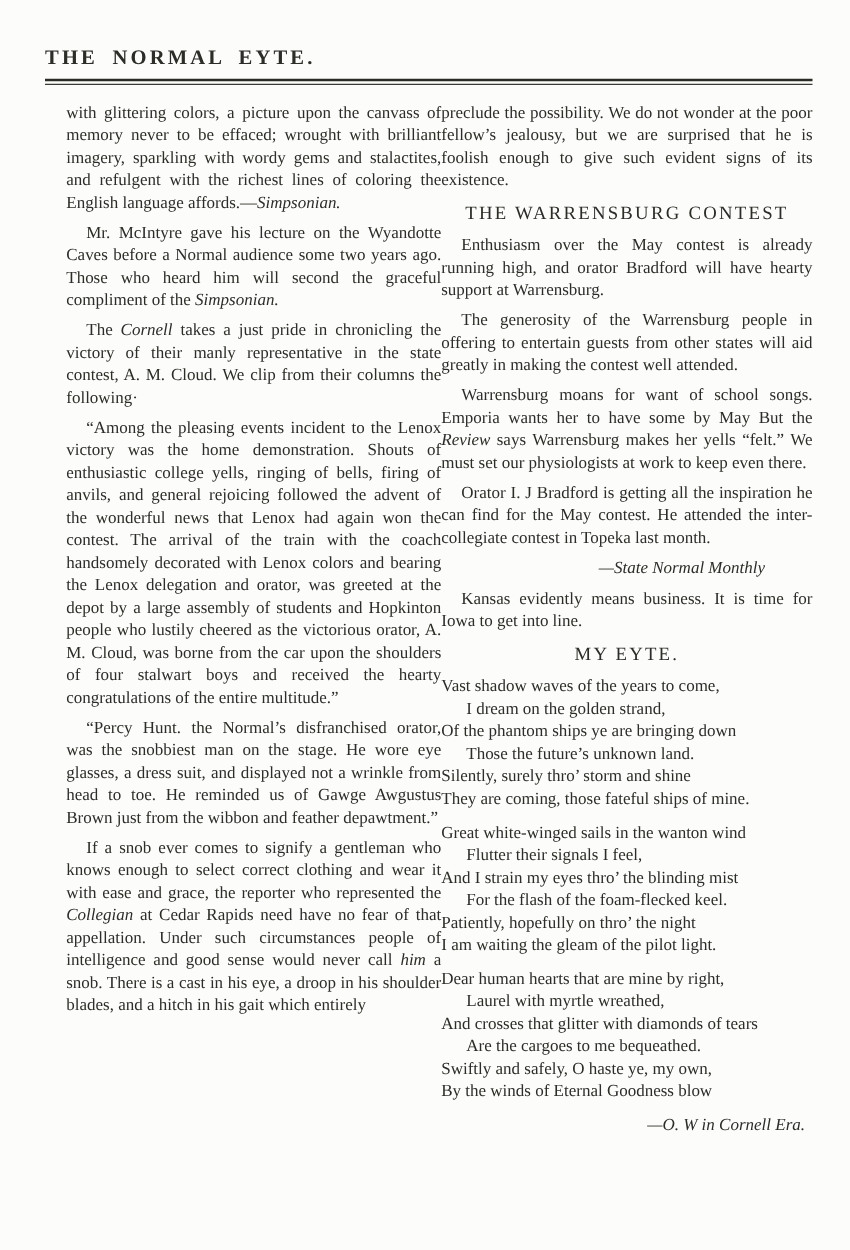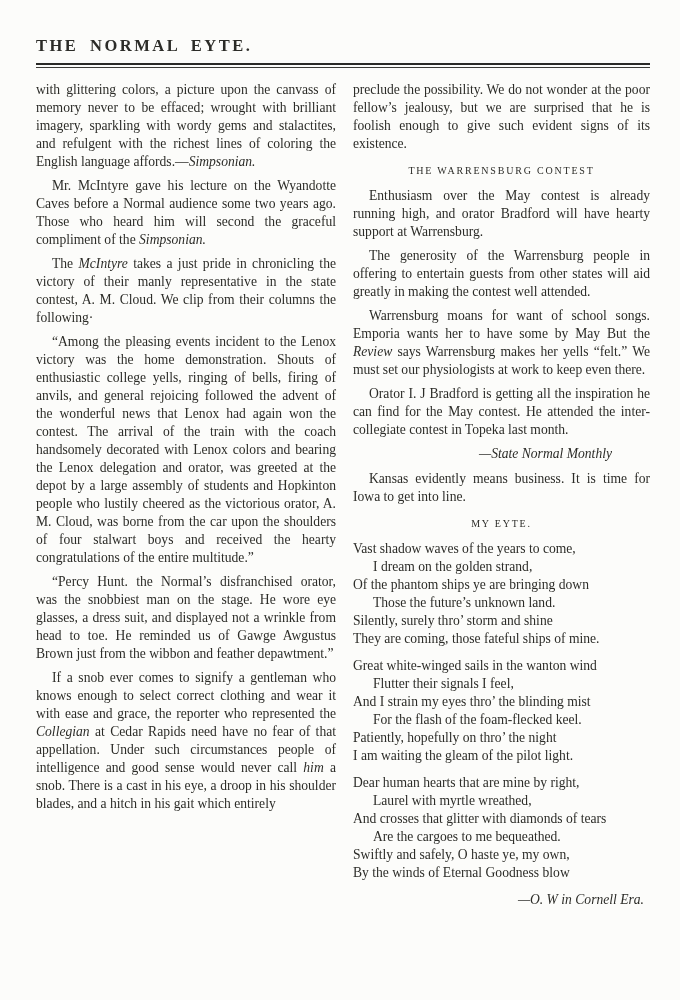--- a/index.html
+++ b/index.html
@@ -28,37 +28,36 @@
     color: var(--ink, #2c2c28);
   }
   .masthead-rule {
     height: 2px;
     border-top: 2px solid #2a2a27;
     border-bottom: 1px solid #3a3a36;
     margin: 0 0 13px 0;
   }
   .columns {
     display: flex;
-    gap: 17px;
     align-items: flex-start;
     justify-content: flex-end;
   }
   .col {
     font-size: 13.6px;
     line-height: 18px;
     text-align: justify;
   }
   .col-left  { width: 300px; }
   .col-right { width: 297px; }
   .body-p {
     margin: 0 0 6px 0;
   }
   .body-p.indent { text-indent: 16px; }
   .section-heading {
-    font-size: 10px;
+    font-size: 15px;
     font-weight: normal;
     letter-spacing: 1.8px;
     text-align: center;
     margin: 9px 0 7px 0;
   }
   .stanza {
     margin: 0 0 9px 0;
     text-align: left;
   }
   .poem-line { text-align: left; }
@@ -77,21 +76,21 @@
 
 <div class="page" style="--paper: #fcfcfa; --ink: #2c2c28;">
   <header>
     <h1 class="masthead-title">THE NORMAL EYTE.</h1>
     <div class="masthead-rule"></div>
   </header>
   <main class="columns">
     <section class="col col-left" id="col-left">
         <p class="body-p"><span>with glittering colors, a picture upon the canvass of memory never to be effaced; wrought with brilliant imagery, sparkling with wordy gems and stalactites, and refulgent with the richest lines of coloring the English language affords.—</span><i>Simpsonian.</i></p>
         <p class="body-p indent"><span>Mr. McIntyre gave his lecture on the Wyandotte Caves before a Normal audience some two years ago.  Those who heard him will second the graceful compliment of the </span><i>Simpsonian.</i></p>
-        <p class="body-p indent"><span>The </span><i>McIntyre</i><span> takes a just pride in chronicling the victory of their manly representative in the state contest, A. M. Cloud.  We clip from their columns the following·</span></p>
+        <p class="body-p indent"><span>The </span><i>Cornell</i><span> takes a just pride in chronicling the victory of their manly representative in the state contest, A. M. Cloud.  We clip from their columns the following·</span></p>
         <p class="body-p indent"><span>“Among the pleasing events incident to the Lenox victory was the home demonstration. Shouts of enthusiastic college yells, ringing of bells, firing of anvils, and general rejoicing followed the advent of the wonderful news that Lenox had again won the contest.  The arrival of the train with the coach handsomely decorated with Lenox colors and bearing the Lenox delegation and orator, was greeted at the depot by a large assembly of students and Hopkinton people who lustily cheered as the victorious orator, A. M. Cloud, was borne from the car upon the shoulders of four stalwart boys and received the hearty congratulations of the entire multitude.”</span></p>
         <p class="body-p indent"><span>“Percy Hunt. the Normal’s disfranchised orator, was the snobbiest man on the stage. He wore eye glasses, a dress suit, and displayed not a wrinkle from head to toe.  He reminded us of Gawge Awgustus Brown just from the wibbon and feather depawtment.”</span></p>
         <p class="body-p indent"><span>If a snob ever comes to signify a gentleman who knows enough to select correct clothing and wear it with ease and grace, the reporter who represented the </span><i>Collegian</i><span> at Cedar Rapids need have no fear of that appellation.  Under such circumstances people of intelligence and good sense would never call </span><i>him</i><span> a snob.  There is a cast in his eye, a droop in his shoulder blades, and a hitch in his gait which entirely</span></p>
       </section>
     <section class="col col-right" id="col-right">
         <p class="body-p"><span>preclude the possibility.   We do not wonder at the poor fellow’s jealousy, but we are surprised that he is foolish enough to give such evident signs of its existence.</span></p>
         <h2 class="section-heading">THE WARRENSBURG CONTEST</h2>
         <p class="body-p indent"><span>Enthusiasm over the May contest is already running high, and orator Bradford will have hearty support at Warrensburg.</span></p>
         <p class="body-p indent"><span>The generosity of the Warrensburg people in offering to entertain guests from other states will aid greatly in making the contest well attended.</span></p>
         <p class="body-p indent"><span>Warrensburg moans for want of school songs.  Emporia wants her to have some by May  But the </span><i>Review</i><span> says Warrensburg makes her yells “felt.”  We must set our physiologists at work to keep even there.</span></p>

